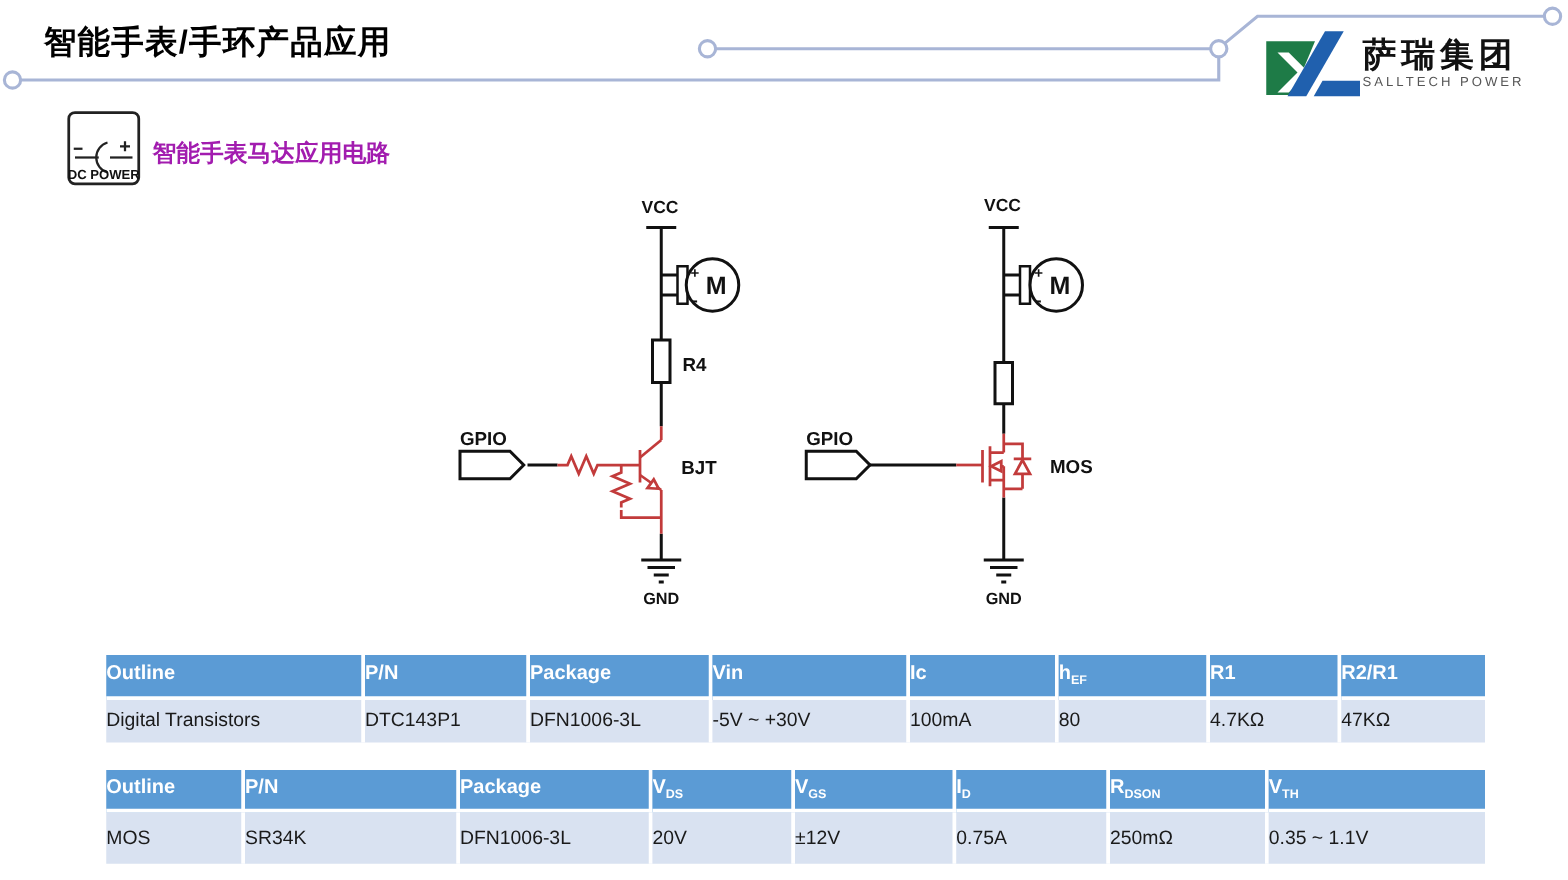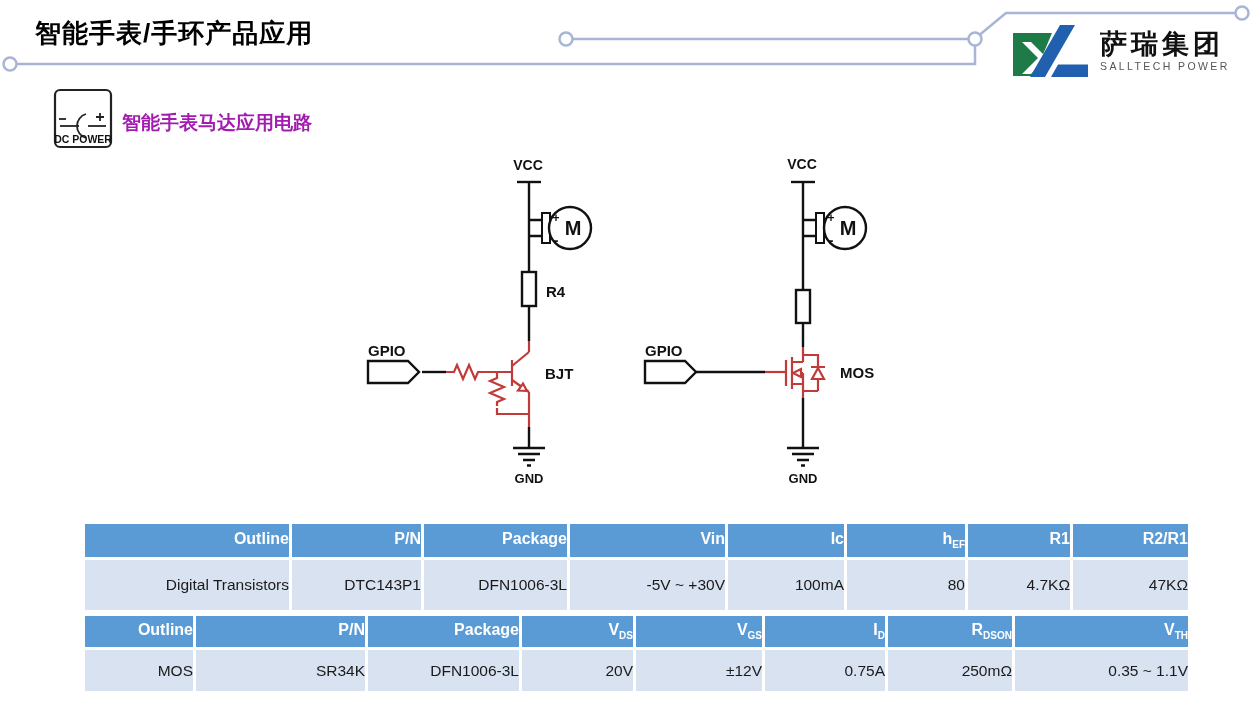--- a/index.html
+++ b/index.html
@@ -2,36 +2,36 @@
 <html><head>
 <meta charset="utf-8">
 <style>
   html,body{margin:0;padding:0;}
   body{width:1254px;height:704px;background:#ffffff;font-family:"Liberation Sans",sans-serif;position:relative;overflow:hidden;}
   .abs{position:absolute;}
   svg text{font-family:"Liberation Sans",sans-serif;}
 
   
   .page-title{left:35px;top:16px;font-size:26px;font-weight:bold;color:#000000;letter-spacing:1px;}
-  .logo-wrap{left:1008px;top:22px;display:flex;align-items:center;gap:10px;}
+  .logo-wrap{left:1008px;top:22px;display:flex;align-items:center;gap:0;}
   .logo-text{display:flex;flex-direction:column;line-height:1.05;}
   .logo-cn{font-size:27px;font-weight:bold;color:#111;letter-spacing:4px;white-space:nowrap;}
   .logo-en{font-size:10.5px;color:#555;letter-spacing:2.4px;margin-top:3px;white-space:nowrap;}
 
   .subtitle{left:122px;top:110px;font-size:19px;font-weight:bold;color:#a21caf;}
 
   
   table{border-collapse:separate;border-spacing:0;table-layout:fixed;}
-  th,td{padding:0;text-align:right;vertical-align:middle;overflow:hidden;white-space:nowrap;}
+  th,td{padding:0;text-align:left;vertical-align:middle;overflow:hidden;white-space:nowrap;}
   th{background:#5B9BD5;color:#fff;font-size:16px;font-weight:bold;border-right:3px solid #fff;border-bottom:3px solid #fff;}
   td{background:#D9E2F1;color:#1a1a1a;font-size:15.5px;border-right:3px solid #fff;}
   th:last-child,td:last-child{border-right:none;}
   th sub{font-size:10px;font-weight:bold;}
   .t1{left:85px;top:524px;width:1103px;}
-  .t1 th{height:33px;} .t1 td{height:50px;}
+  .t1 th{height:33px;} .t1 td{height:34px;}
   .t2{left:85px;top:616px;width:1103px;}
   .t2 th{height:31px;} .t2 td{height:41px;}
 </style>
 </head>
 <body>
 
 <svg class="abs" style="left:0;top:0;" width="1254" height="704" viewBox="0 0 1254 704">
 
   <g stroke="#A8B5D6" stroke-width="2.5" fill="none">
     <path d="M16.5,64 H975 V45.5"></path>

